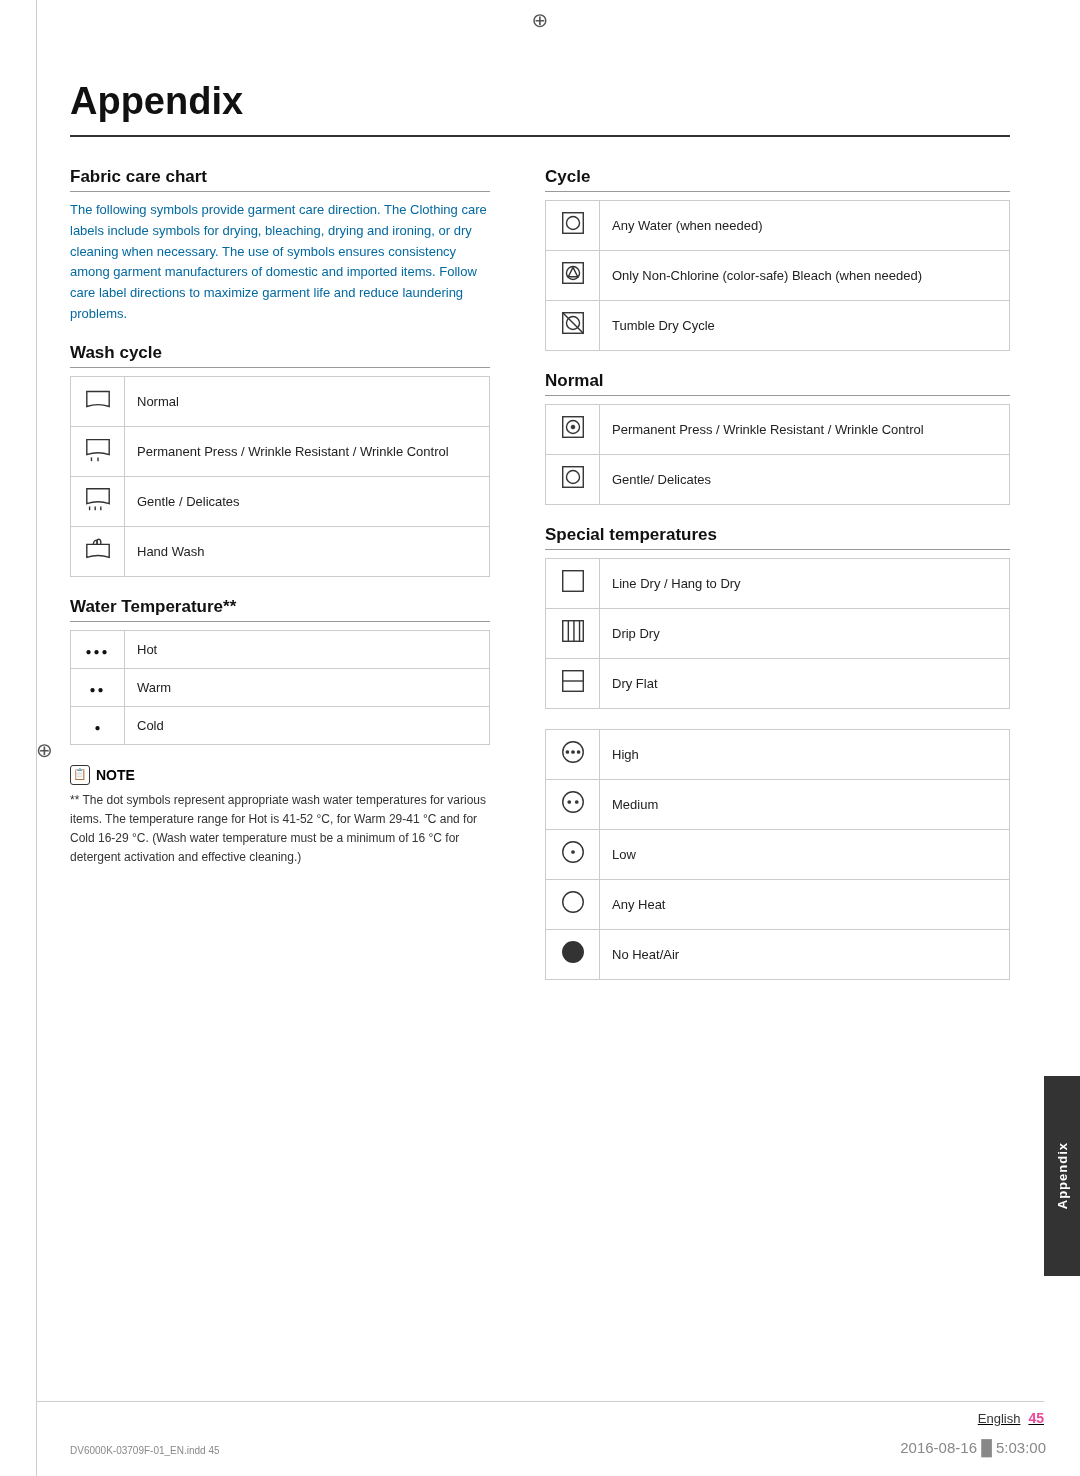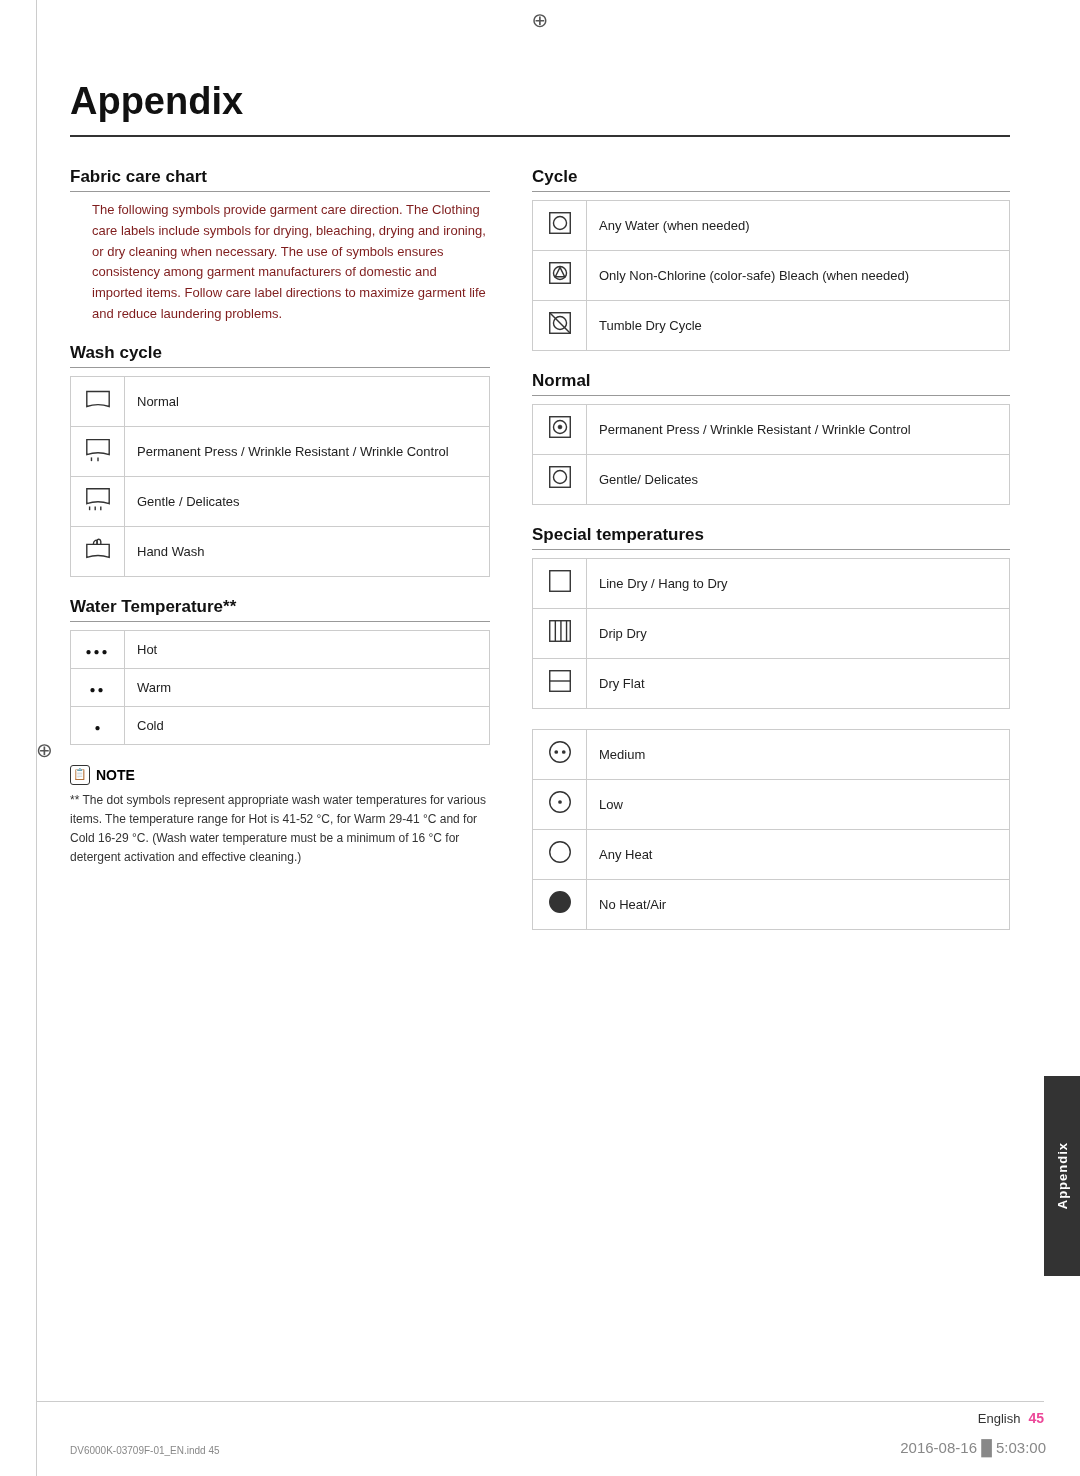--- a/index.html
+++ b/index.html
@@ -60,21 +60,21 @@
       color: #111;
       margin-bottom: 8px;
       padding-bottom: 12px;
       border-bottom: 2px solid #333;
       margin-top: 20px;
     }
 
     
     .two-col {
       display: flex;
-      gap: 42px;
+      gap: 55px;
       margin-top: 30px;
     }
 
     .col-left {
       flex: 1;
       max-width: 420px;
     }
 
     .col-right {
       flex: 1;
@@ -86,24 +86,23 @@
       font-weight: bold;
       color: #111;
       margin-bottom: 8px;
       padding-bottom: 4px;
       border-bottom: 1px solid #999;
     }
 
     
     .intro-text {
       font-size: 13px;
-      color: #7f1d1d;
+      color: #0369a1;
       line-height: 1.6;
       margin-bottom: 18px;
-      margin-left: 22px;
     }
 
     
     .care-table {
       width: 100%;
       border-collapse: collapse;
       margin-bottom: 20px;
     }
 
     .care-table td {
@@ -162,20 +161,21 @@
       position: absolute;
       bottom: 50px;
       left: 36px;
       right: 36px;
       border-top: 1px solid #ccc;
       padding-top: 8px;
       display: flex;
       justify-content: flex-end;
       align-items: center;
       gap: 8px;
+      text-decoration: underline;
     }
 
     .bottom-lang {
       font-size: 13px;
       color: #333;
     }
 
     .bottom-page {
       font-size: 14px;
       font-weight: bold;
@@ -431,20 +431,31 @@
           </tr>
         </tbody>
       </table>
 
       <table class="care-table">
         <tbody>
           <tr>
             <td class="icon-cell">
               <svg class="icon-svg" viewBox="0 0 30 30" fill="none" xmlns="http://www.w3.org/2000/svg">
                 <circle cx="15" cy="15" r="11" stroke="#333" stroke-width="1.5" fill="none"></circle>
+                <circle cx="9" cy="15" r="2" fill="#333"></circle>
+                <circle cx="15" cy="15" r="2" fill="#333"></circle>
+                <circle cx="21" cy="15" r="2" fill="#333"></circle>
+              </svg>
+            </td>
+            <td class="label-cell">High</td>
+          </tr>
+          <tr>
+            <td class="icon-cell">
+              <svg class="icon-svg" viewBox="0 0 30 30" fill="none" xmlns="http://www.w3.org/2000/svg">
+                <circle cx="15" cy="15" r="11" stroke="#333" stroke-width="1.5" fill="none"></circle>
                 <circle cx="11" cy="15" r="2" fill="#333"></circle>
                 <circle cx="19" cy="15" r="2" fill="#333"></circle>
               </svg>
             </td>
             <td class="label-cell">Medium</td>
           </tr>
           <tr>
             <td class="icon-cell">
               <svg class="icon-svg" viewBox="0 0 30 30" fill="none" xmlns="http://www.w3.org/2000/svg">
                 <circle cx="15" cy="15" r="11" stroke="#333" stroke-width="1.5" fill="none"></circle>

